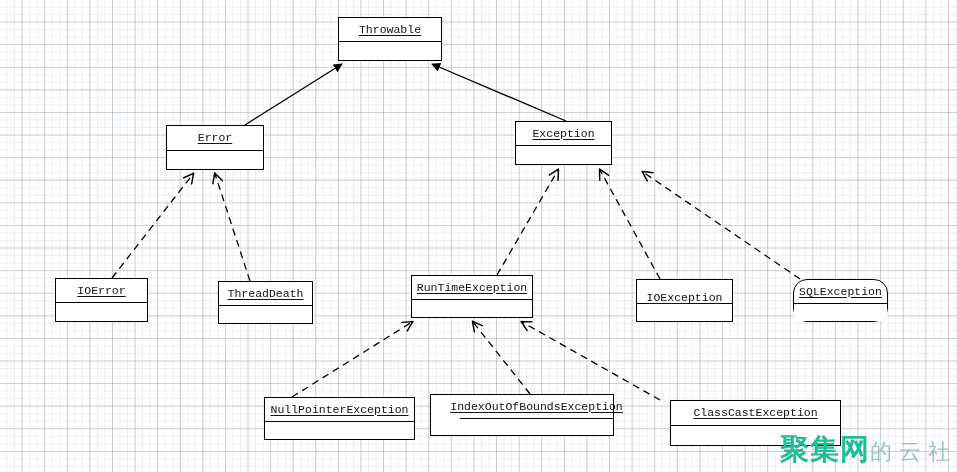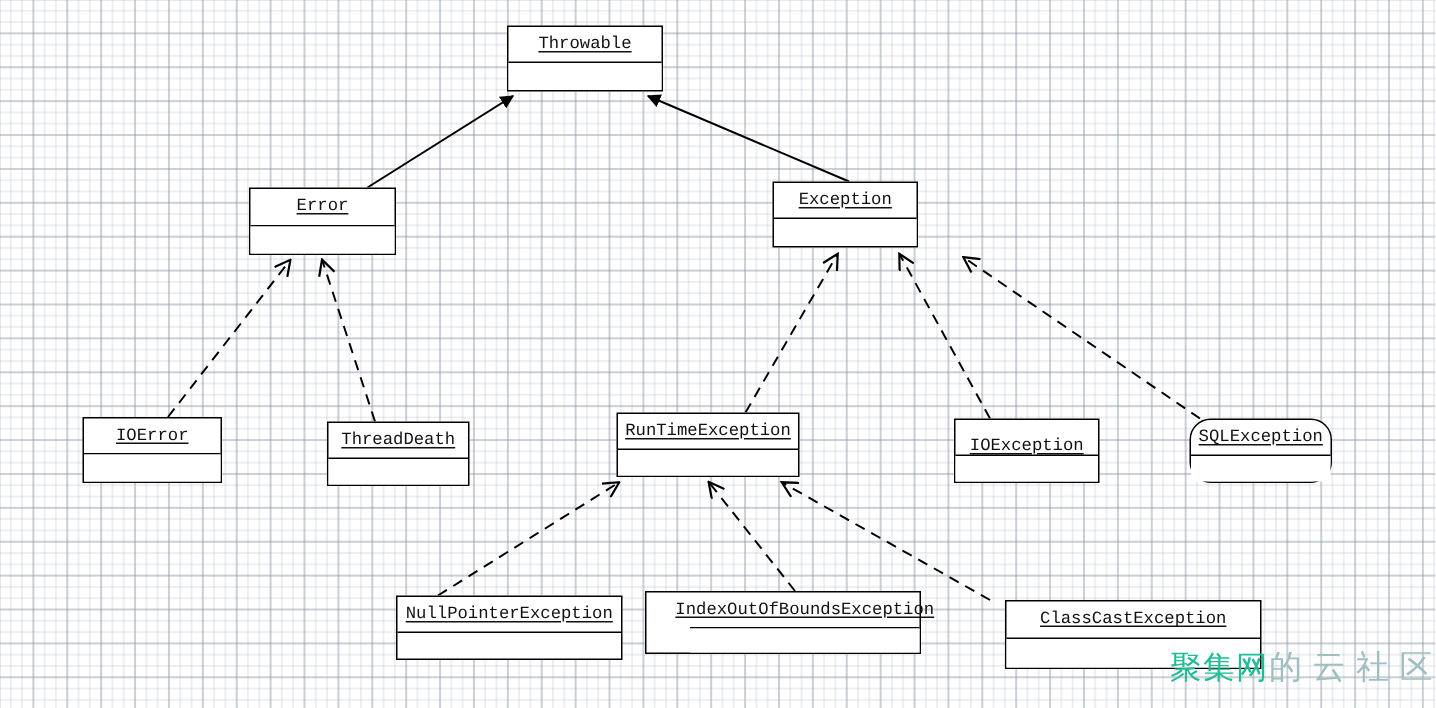--- a/index.html
+++ b/index.html
@@ -66,22 +66,22 @@
     background: #ffffff;
   }
   .watermark {
     position: absolute;
     z-index: 9;
     white-space: nowrap;
     font-family: "DejaVu Sans", sans-serif;
     pointer-events: none;
   }
   .wm-strong {
-    font-size: 21px;
-    font-weight: 400;
+    font-size: 29px;
+    font-weight: 700;
     color: #20bd96;
     letter-spacing: 1px;
   }
   .wm-soft {
     font-size: 22px;
     font-weight: 400;
     color: #9fbfc0;
     letter-spacing: 7px;
   }
 </style>

